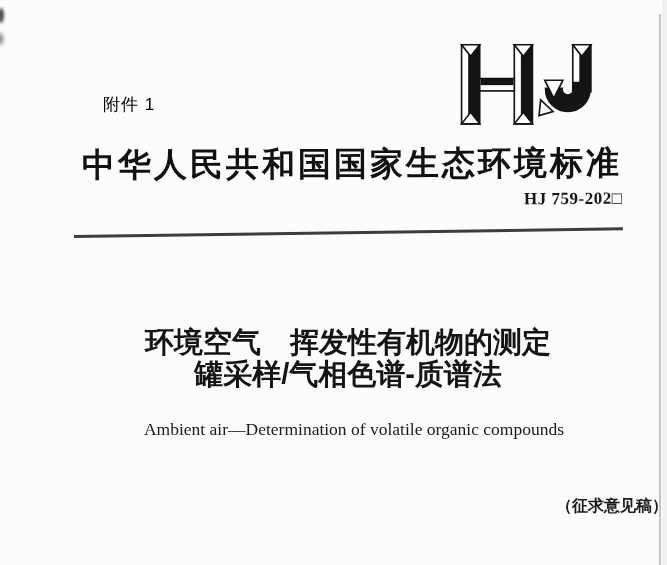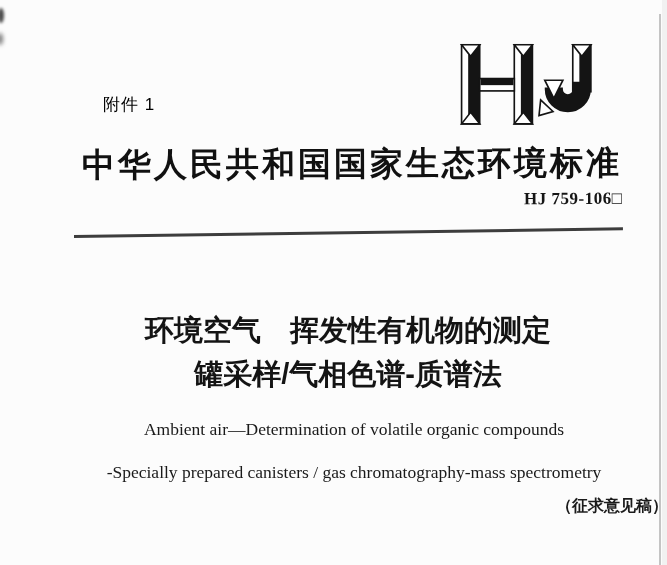--- a/index.html
+++ b/index.html
@@ -70,21 +70,21 @@
     transform-origin: left center;
   }
 
   .cn-title {
     left: 34px; width: 628px;
     text-align: center;
     font-family: "Liberation Sans", sans-serif;
     font-size: 29px; font-weight: bold;
     color: #141414;
   }
-  .cn-title-1 { top: 311px; text-align: center; }
+  .cn-title-1 { top: 323px; text-align: center; }
   .cn-title-2 { top: 355px; }
 
   .en-title {
     left: 40px; width: 628px;
     text-align: center;
     font-size: 17.5px;
     color: #1a1a1a;
   }
   .en-title-1 { top: 419px; }
   .en-title-2 { top: 462px; }
@@ -134,26 +134,25 @@
         <path d="M154,48 L154,57 A17,17 0 0 1 120,57 L120,55" fill="none" stroke="#141414" stroke-width="22" stroke-linecap="butt"></path>
         <polygon points="109,46 131,46 120,68"></polygon>
         <polygon points="104,70 119,84 102,89"></polygon>
       </g>
     </svg>
   </div>
 
   <div class="abs org-title">中华人民共和国国家生态环境标准</div>
 
   <div class="abs std-meta">
-    <div class="std-no">HJ 759-106□</div>
+    <div class="std-no">HJ 759-202□</div>
   </div>
 
   <div class="abs rule"></div>
 
   <div class="abs cn-title cn-title-1">环境空气　挥发性有机物的测定</div>
   <div class="abs en-title en-title-1">Ambient air—Determination of volatile organic compounds</div>
 
   <div class="abs cn-title cn-title-2">罐采样/气相色谱-质谱法</div>
-  <div class="abs en-title en-title-2">-Specially prepared canisters / gas chromatography-mass spectrometry</div>
 
   <div class="abs draft-note">（征求意见稿）</div>
 
 </div>
 
 </body></html>

